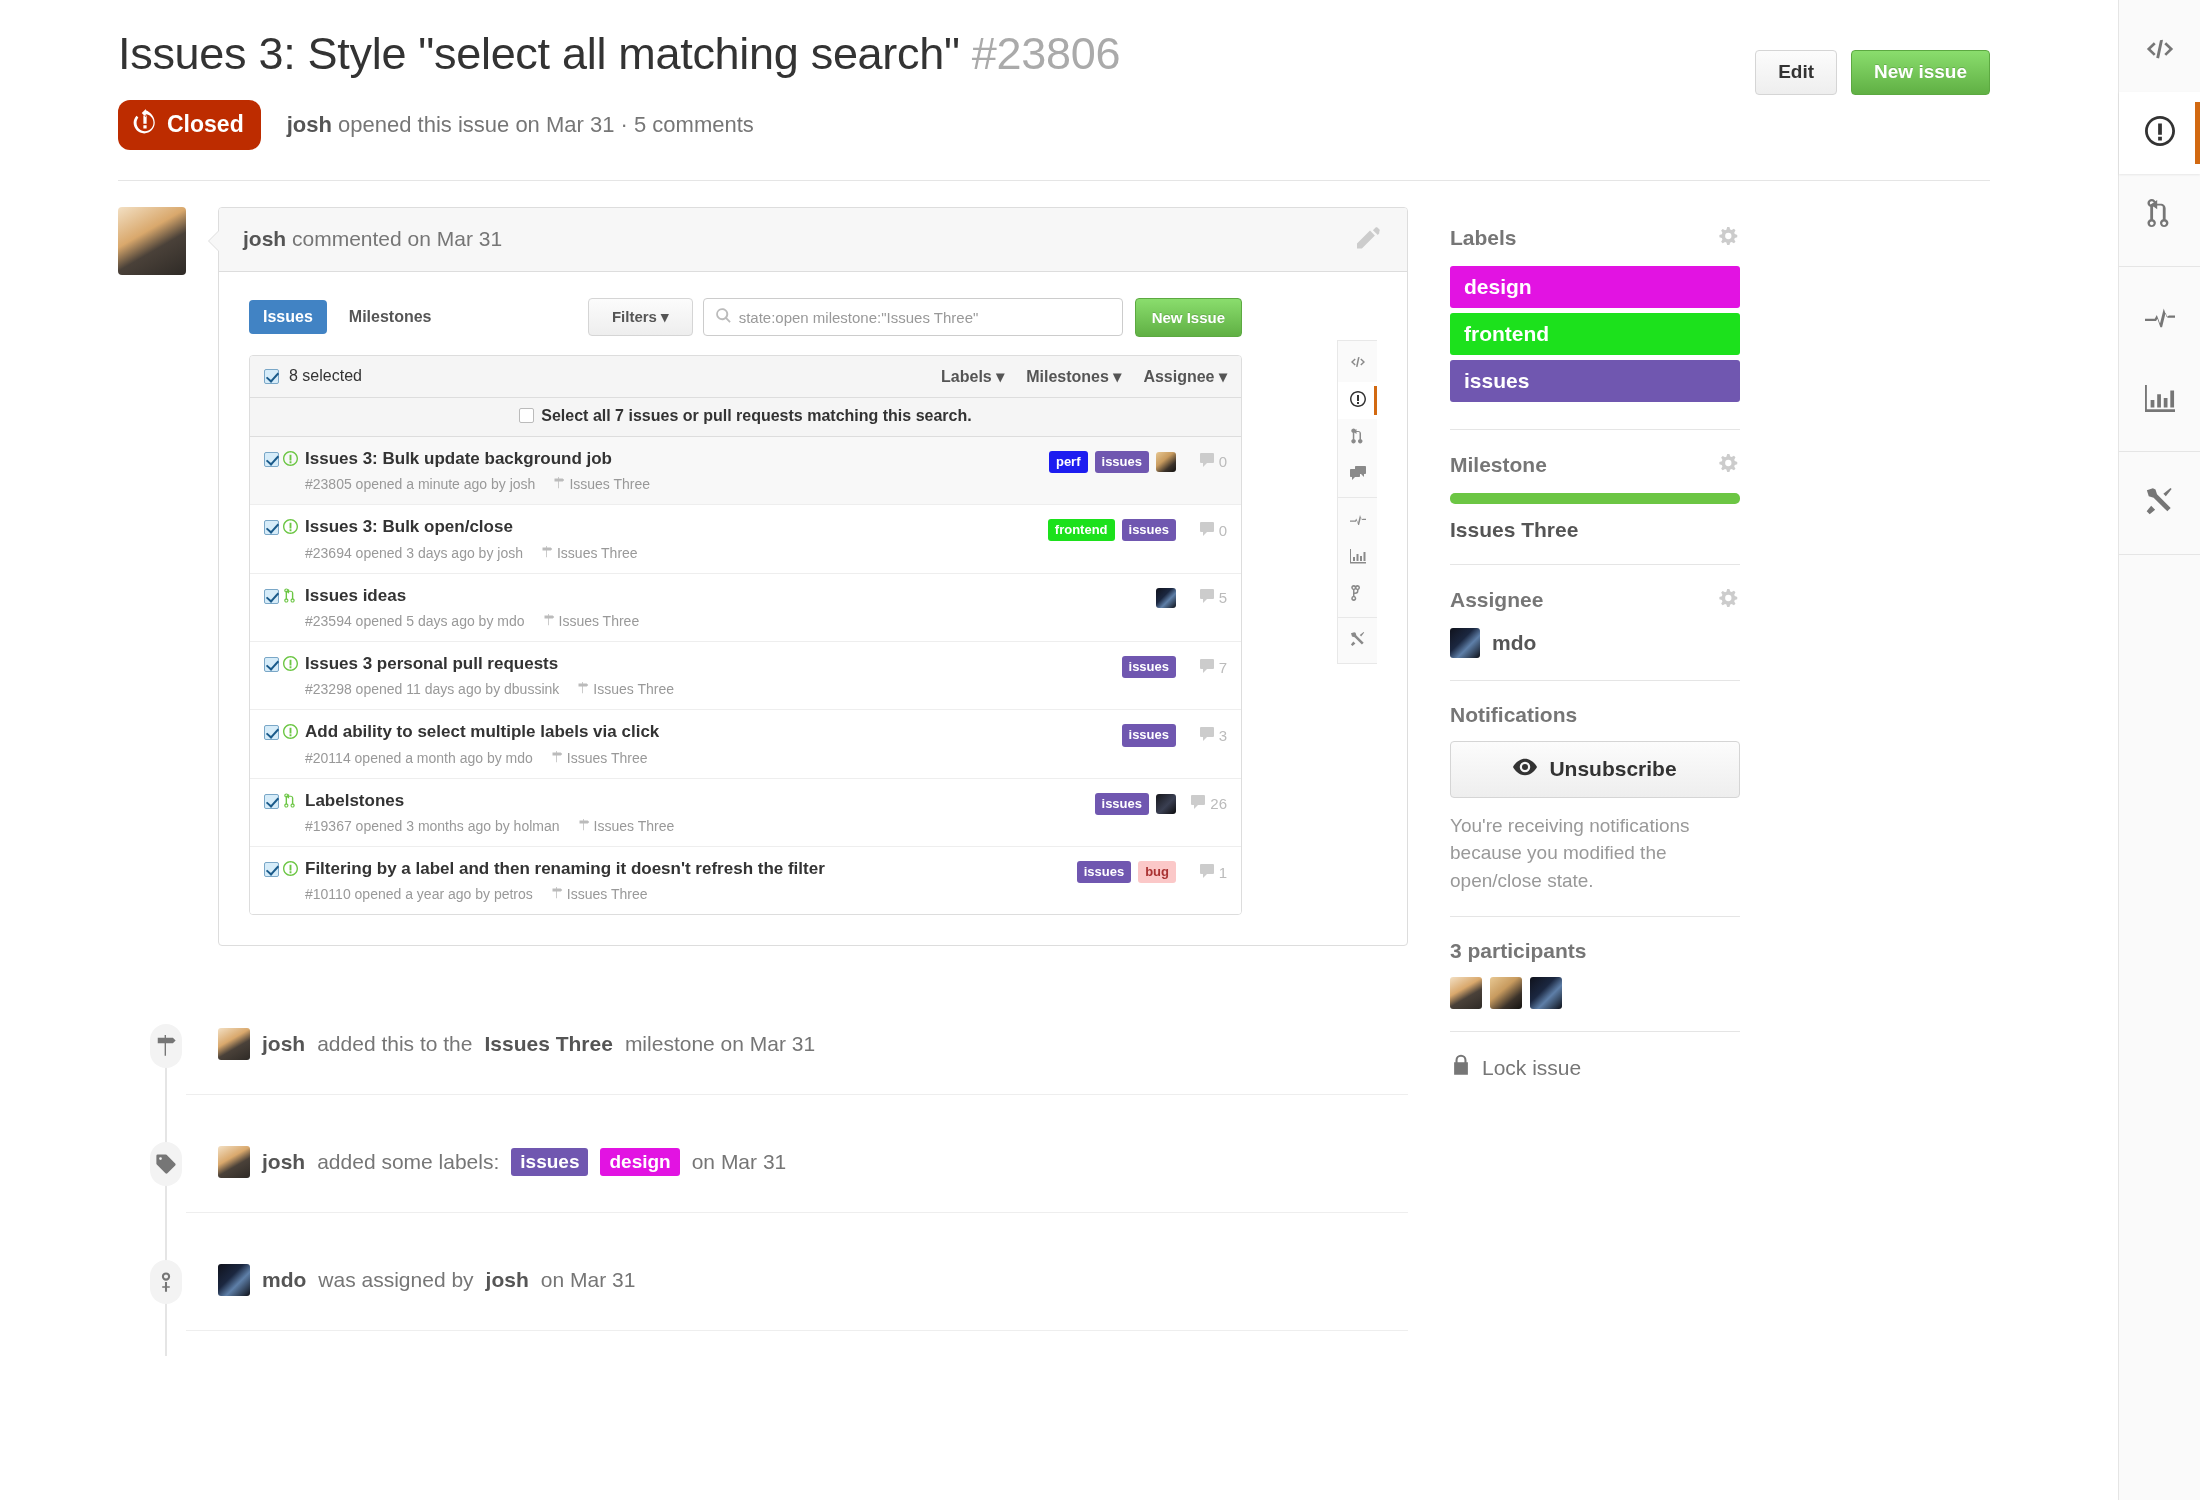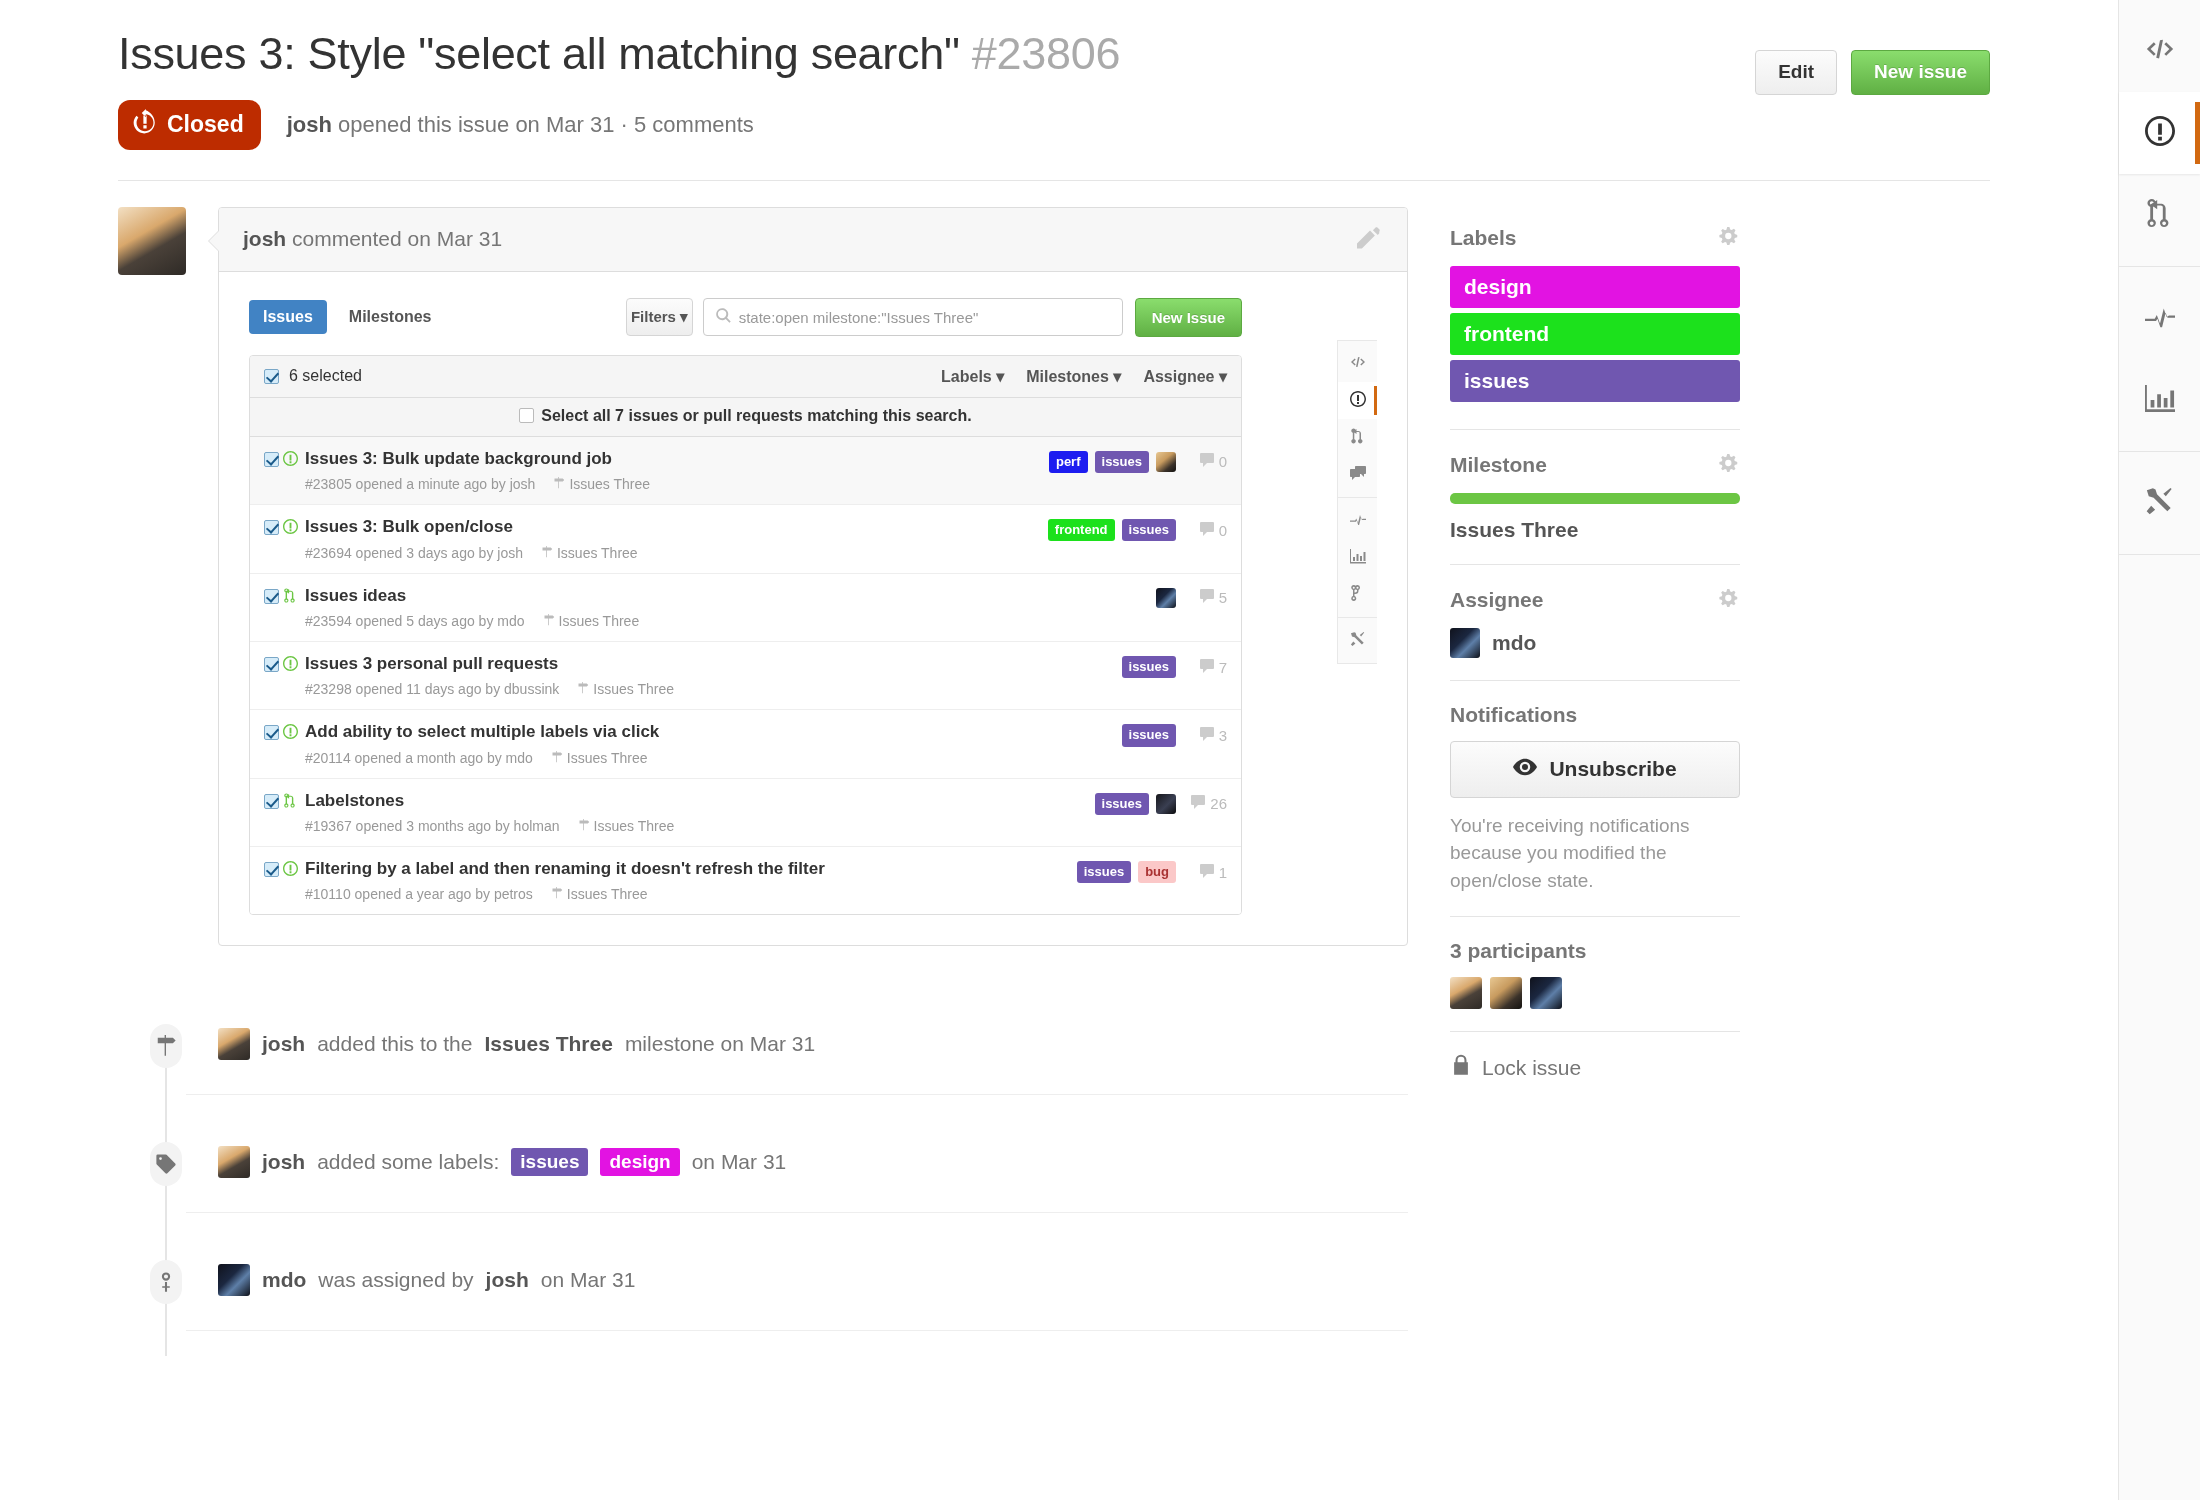--- a/index.html
+++ b/index.html
@@ -108,21 +108,21 @@
   .shot-rail .it svg { width:16px; height:16px; fill:currentColor; }
 
   .shot-top { display:flex; align-items:center; padding-right:135px; }
   .stab {
     font-size:16px; font-weight:bold; padding:8px 14px; border-radius:4px;
   }
   .stab.on { background:#4183c4; color:#fff; }
   .stab.off { color:#555; margin-left:8px; }
   .shot-top-right { margin-left:auto; display:flex; align-items:center; }
   .filters-btn {
-    font-size:15px; font-weight:bold; color:#555; padding:9px 4px;
+    font-size:15px; font-weight:bold; color:#555; padding:9px 23px;
     background:linear-gradient(#fcfcfc,#eee); border:1px solid #d5d5d5; border-radius:4px;margin-left:44px;
   }
   .search-box {
     margin-left:10px; width:420px; border:1px solid #ccc; border-radius:4px;
     padding:9px 12px; font-size:15px; color:#999; display:flex; align-items:center; gap:8px;
     background:#fff;
   }
   .search-box svg { width:15px; height:15px; fill:#bbb; flex:none; }
   .new-issue-sm {
     margin-left:12px; font-size:15px; font-weight:bold; color:#fff; padding:10px 16px;
@@ -375,21 +375,21 @@
                         </svg></span>
                     <span>state:open milestone:"Issues Three"</span>
                   </div>
                   <span class="new-issue-sm">New Issue</span>
                 </div>
               </div>
 
               <div class="list-box">
                 <div class="list-hdr">
                   <span class="cbx checked"></span>
-                  <span class="sel-txt">6 selected</span>
+                  <span class="sel-txt">8 selected</span>
                   <div class="drops">
                     <span><span>Labels</span> ▾</span>
                     <span><span>Milestones</span> ▾</span>
                     <span><span>Assignee</span> ▾</span>
                   </div>
                 </div>
                 <div class="select-all-row">
                   <span class="cbx"></span><span>Select all 7 issues or pull requests matching this search.</span>
                 </div>
                 <div id="issue-rows">

